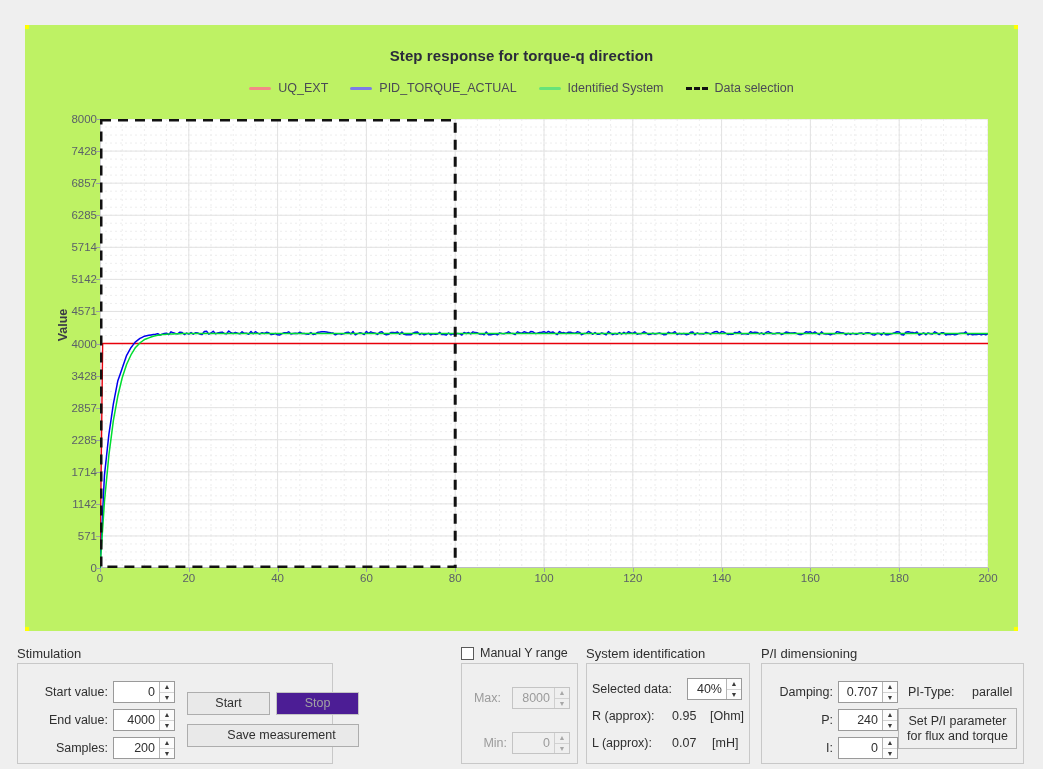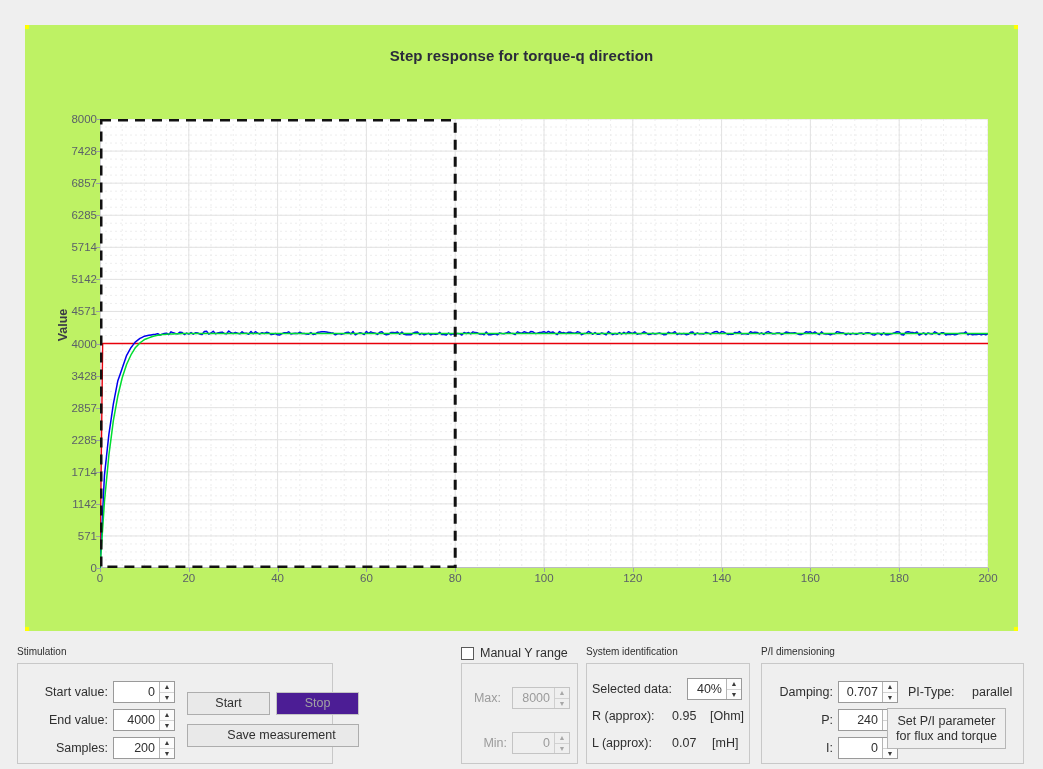--- a/index.html
+++ b/index.html
@@ -104,21 +104,21 @@
     white-space: nowrap;
   }
   .xtick-mark { position: absolute; top: 543px; width: 1px; height: 4px; background: #9aa0a6; }
 
   
   #bottom { position: absolute; left: 0; top: 636px; width: 1043px; height: 133px; }
 
   .group { position: absolute; }
   .group-title {
     position: absolute; left: 0; top: 0;
-    font-size: 10px; color: #2f2f2f;
+    font-size: 13px; color: #2f2f2f;
     white-space: nowrap;
   }
   .group-box {
     position: absolute; left: 0; top: 17px;
     border: 1px solid #c8c8c8;
     background: transparent;
   }
 
   .fld-label {
     position: absolute;
@@ -188,20 +188,38 @@
 <body>
 
 <div id="plot-card">
   <span class="corner-accent ca-tl"></span>
   <span class="corner-accent ca-tr"></span>
   <span class="corner-accent ca-bl"></span>
   <span class="corner-accent ca-br"></span>
 
   <div id="chart-title">Step response for torque-q direction</div>
 
+  <div id="chart-legend">
+    <div class="legend-entry">
+      <span class="legend-swatch" style="background: rgb(242, 138, 134);"></span>
+      <span>UQ_EXT</span>
+    </div>
+    <div class="legend-entry">
+      <span class="legend-swatch" style="background: rgb(124, 124, 232);"></span>
+      <span>PID_TORQUE_ACTUAL</span>
+    </div>
+    <div class="legend-entry">
+      <span class="legend-swatch" style="background: rgb(102, 227, 122);"></span>
+      <span>Identified System</span>
+    </div>
+    <div class="legend-entry">
+      <span class="legend-swatch dashed" style="border-top-color: rgb(17, 17, 17);"></span>
+      <span>Data selection</span>
+    </div>
+  </div>
 
   <div id="plot-wrap">
     <div id="y-axis-title">Value</div>
 
     <div id="ytick-labels">
         <div class="ytick-label" style="top: 449px;">0</div>
         <div class="ytick-label" style="top: 416.953px;">571</div>
         <div class="ytick-label" style="top: 384.905px;">1142</div>
         <div class="ytick-label" style="top: 352.802px;">1714</div>
         <div class="ytick-label" style="top: 320.754px;">2285</div>
@@ -508,18 +526,18 @@
       <div class="sv">0</div>
       <div class="sbtns">
         <div class="sbtn up">▲</div>
         <div class="sbtn down">▼</div>
       </div>
     </div>
 
     <div class="fld-label" style="left:147px; top:39px; width:60px; text-align:left;">PI-Type:</div>
     <div class="fld-value" style="left:211px; top:39px;">parallel</div>
 
-    <div class="btn plain" style="left:126px; top:62px; width:119px; height:41px; flex-direction:column;">
+    <div class="btn plain" style="left:137px; top:62px; width:119px; height:41px; flex-direction:column;">
       <span>Set P/I parameter</span>
       <span>for flux and torque</span>
     </div>
   </div>
 </div>
 
 </body></html>

